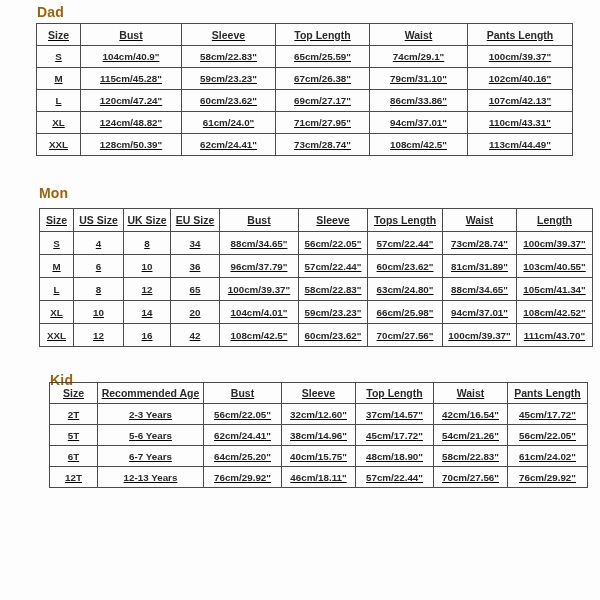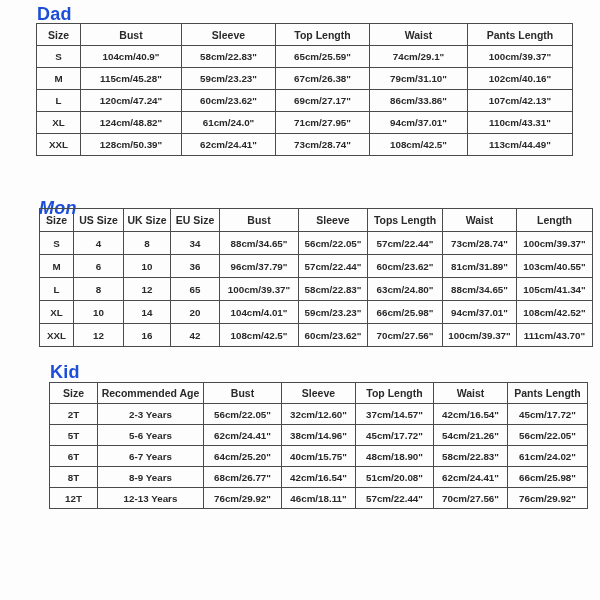--- a/index.html
+++ b/index.html
@@ -6,26 +6,26 @@
   body{
     width:600px;height:600px;
     background:#fdfdfd;
     font-family:"Liberation Sans","DejaVu Sans",sans-serif;
     position:relative;
     overflow:hidden;
   }
   .canvas{position:absolute;left:0;top:0;width:600px;height:600px;}
   .table-title{
     position:absolute;
-    font-size:18px;
+    font-size:14px;
     font-weight:700;
-    color:#1d4ed8;
+    color:#a16207;
     letter-spacing:.2px;
   }
-  .tbl-wrap{position:absolute;}
+  .tbl-wrap{position:absolute;text-decoration:underline;}
   table{
     border-collapse:collapse;
     table-layout:fixed;
     width:100%;
     border:1.5px solid #3d3d3d;
   }
   th,td{
     border:1px solid #4a4a4a;
     text-align:center;
     vertical-align:middle;
@@ -37,22 +37,22 @@
   }
   th{font-size:10.5px;}
   td{font-size:9.8px;}
   .tw-dad{left:36px;top:23px;width:536px;}
   .tw-dad th,.tw-dad td{height:21px;}
   .tw-mon{left:39px;top:208px;width:553px;}
   .tw-mon th,.tw-mon td{height:22px;}
   .tw-kid{left:49px;top:382px;width:538px;}
   .tw-kid th,.tw-kid td{height:20px;}
   .title-dad{left:37px;top:4px;}
-  .title-mon{left:39px;top:198px;font-style:italic;}
-  .title-kid{left:50px;top:362px;}
+  .title-mon{left:39px;top:185px;}
+  .title-kid{left:50px;top:372px;}
 </style>
 </head>
 <body>
 
 <div class="canvas">
 
   <div class="table-title title-dad">Dad</div>
   <div class="tbl-wrap tw-dad">
       <table>
         <colgroup>
@@ -250,29 +250,20 @@
           <tr>
             <td>6T</td>
             <td>6-7 Years</td>
             <td>64cm/25.20"</td>
             <td>40cm/15.75"</td>
             <td>48cm/18.90"</td>
             <td>58cm/22.83"</td>
             <td>61cm/24.02"</td>
           </tr>
           <tr>
-            <td>8T</td>
-            <td>8-9 Years</td>
-            <td>68cm/26.77"</td>
-            <td>42cm/16.54"</td>
-            <td>51cm/20.08"</td>
-            <td>62cm/24.41"</td>
-            <td>66cm/25.98"</td>
-          </tr>
-          <tr>
             <td>12T</td>
             <td>12-13 Years</td>
             <td>76cm/29.92"</td>
             <td>46cm/18.11"</td>
             <td>57cm/22.44"</td>
             <td>70cm/27.56"</td>
             <td>76cm/29.92"</td>
           </tr>
         </tbody>
       </table>

